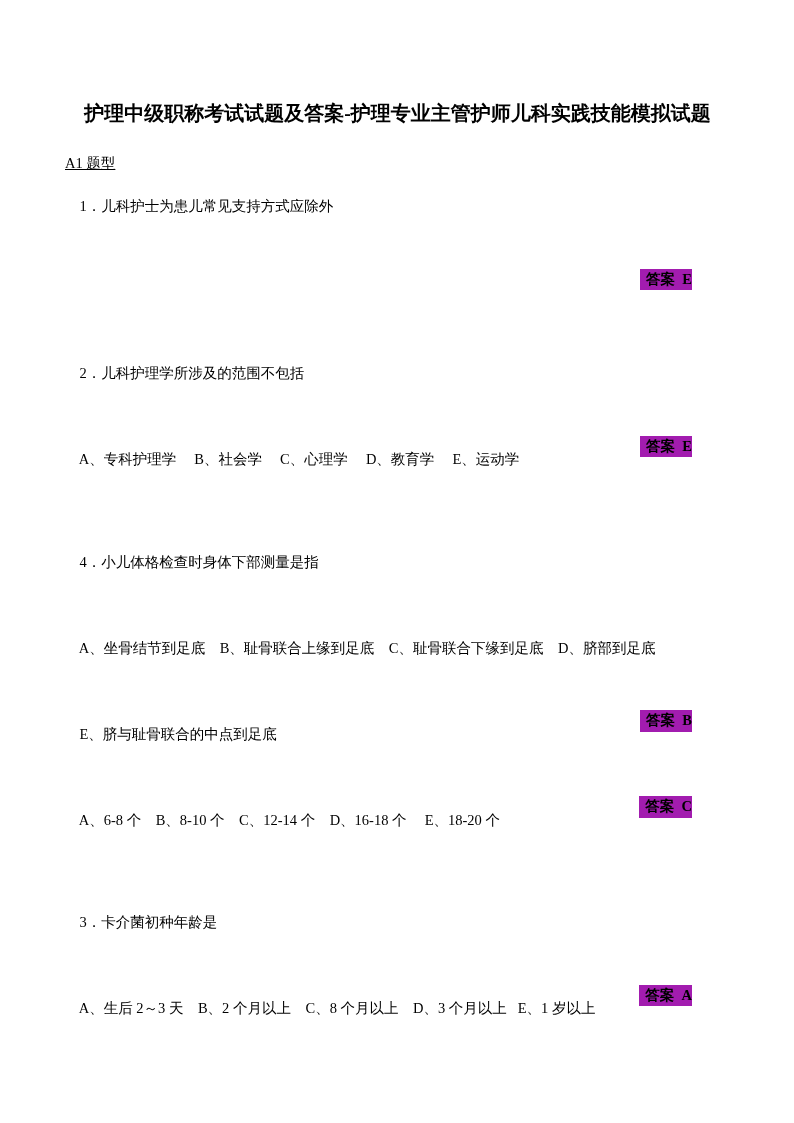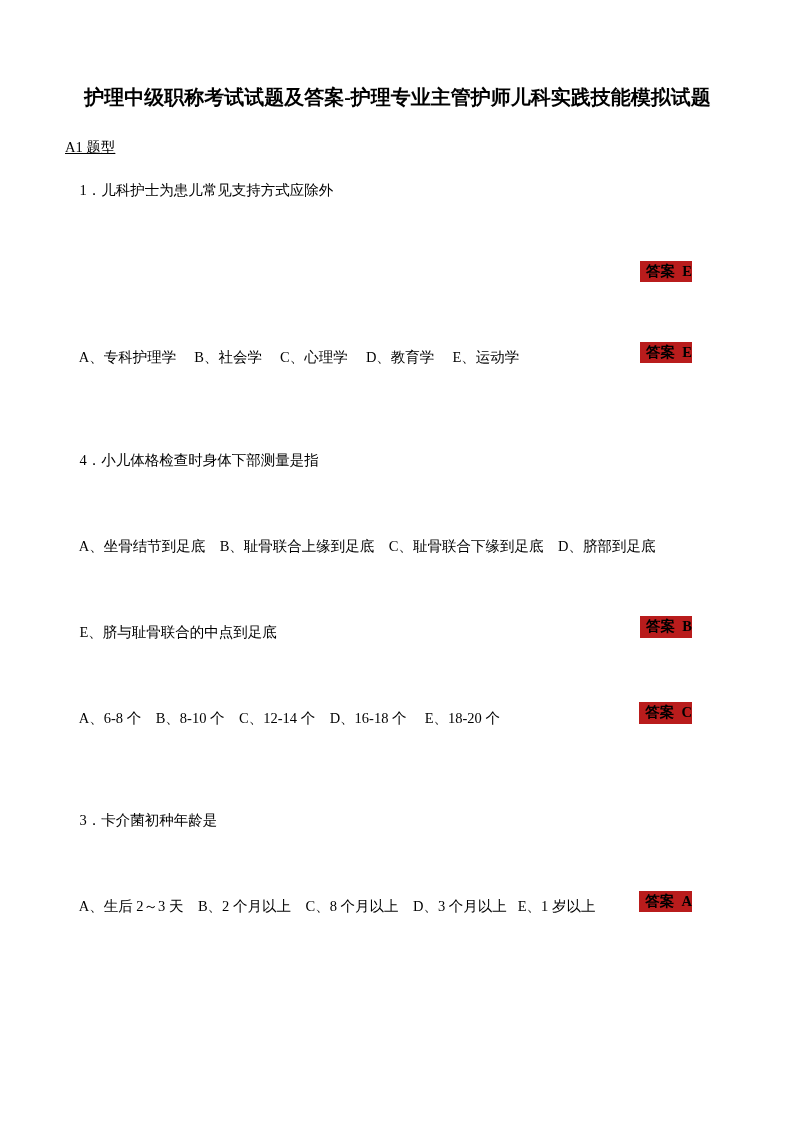--- a/index.html
+++ b/index.html
@@ -11,21 +11,21 @@
     width: 794px;
     height: 1123px;
     overflow: hidden;
     box-sizing: border-box;
     padding: 84px 64px 0 65px;
     color: #000000;
     font-family: "Liberation Serif", "DejaVu Serif", serif;
     font-size: 14.5px;
   }
   .doc-title {
-    margin: 0 0 27px 0;
+    margin: 16px 0 27px 0;
     text-align: center;
     font-size: 20px;
     font-weight: 700;
     line-height: 26px;
     white-space: nowrap;
   }
   .section-label {
     line-height: 21.5px;
     white-space: pre;
     text-decoration: underline;
@@ -41,44 +41,48 @@
     position: relative;
     line-height: 21.5px;
     white-space: pre;
   }
   .line .text {
     white-space: pre;
   }
   .line .answer {
     position: absolute;
     right: 38px;
-    top: 16px;
+    top: 8px;
     font-weight: 700;
     white-space: pre;
-    background: #b91c1c;
+    background: #a21caf;
     padding-left: 6px;
   }
 </style>
 </head>
 <body>
 
 <div class="page">
   <h1 class="doc-title">护理中级职称考试试题及答案-护理专业主管护师儿科实践技能模拟试题</h1>
   <div class="section-label">A1 题型</div>
   <div id="questions">
       <div class="question">
         <div class="line">
     <span class="text">1．儿科护士为患儿常见支持方式应除外</span>
     
   </div>
         <div class="line">
     <span class="answer">答案  E</span>
   </div>
       </div>
       <div class="question gap">
+        <div class="line">
+    <span class="text">2．儿科护理学所涉及的范围不包括</span>
+    
+  </div>
         <div class="line">
     <span class="text">A、专科护理学     B、社会学     C、心理学     D、教育学     E、运动学</span>
     <span class="answer">答案  E</span>
   </div>
       </div>
       <div class="question gap">
         <div class="line">
     <span class="text">4．小儿体格检查时身体下部测量是指</span>
     
   </div>

